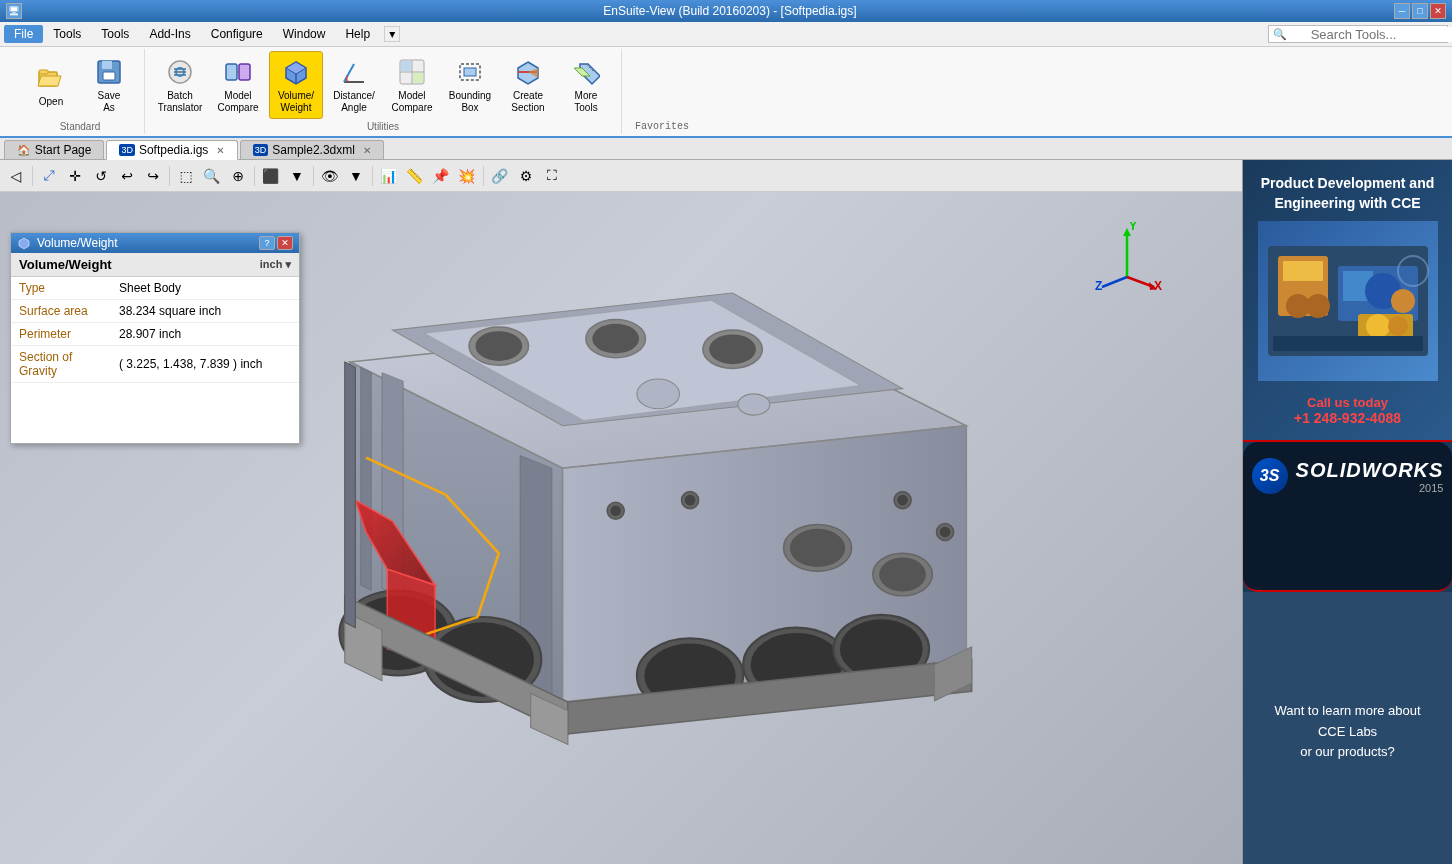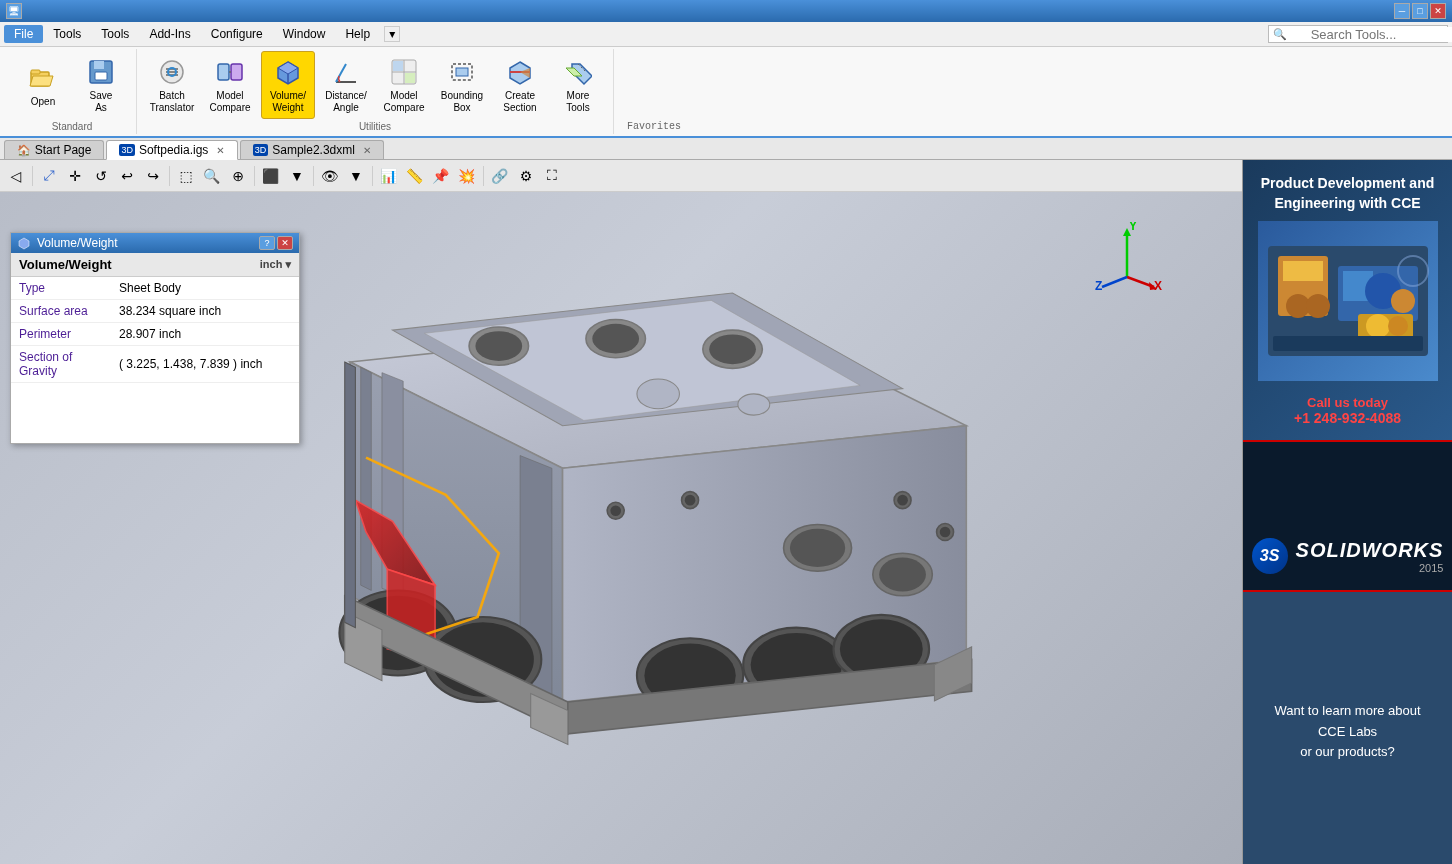--- a/index.html
+++ b/index.html
@@ -62,21 +62,21 @@
     
     .ribbon {
       background: #f8f8f8;
       border-bottom: 2px solid #4a90d9;
       display: flex;
       flex-direction: column;
     }
     .ribbon-content {
       display: flex;
       align-items: stretch;
-      padding: 2px 8px;
+      padding: 2px 16px;
       min-height: 80px;
     }
     .ribbon-group {
       display: flex;
       flex-direction: column;
       align-items: center;
       border-right: 1px solid #ddd;
       padding: 2px 8px;
     }
     .ribbon-group:last-child { border-right: none; }
@@ -222,21 +222,21 @@
       font-size: 13px;
       border-bottom: 1px solid #ccc;
     }
     .vw-unit { font-size: 11px; color: #444; }
     .vw-table { width: 100%; border-collapse: collapse; }
     .vw-table td {
       padding: 4px 8px;
       border-bottom: 1px solid #eee;
       font-size: 12px;
     }
-    .vw-table td:first-child { color: #4c1d95; width: 100px; }
+    .vw-table td:first-child { color: #a16207; width: 100px; }
     .vw-table td:last-child { font-weight: 500; }
     .vw-empty { height: 60px; }
 
     
     .axis-indicator {
       position: absolute;
       top: 30px;
       right: 80px;
     }
     .ad-panel {
@@ -308,20 +308,21 @@
       letter-spacing: 4px;
     }
   </style>
 </head>
 <body>
 
 <div class="title-bar">
   <div style="width:60px; display:flex; gap:2px;">
     <div class="title-btn">🖥</div>
   </div>
+  <div class="title-bar-text">EnSuite-View (Build 20160203) - [Softpedia.igs]</div>
   <div class="title-bar-controls">
     <div class="title-btn">─</div>
     <div class="title-btn">□</div>
     <div class="title-btn" style="background:#cc4444;">✕</div>
   </div>
 </div>
 
 <div class="menu-bar">
   <div class="menu-item active">File</div>
   <div class="menu-item">Tools</div>
@@ -686,21 +687,21 @@
           <circle cx="135" cy="100" r="10" fill="#cc8822"></circle>
 
           <circle cx="150" cy="45" r="15" fill="none" stroke="#88aadd" stroke-width="2" opacity="0.5"></circle>
           <rect x="10" y="110" width="150" height="15" rx="2" fill="#1a3a5c"></rect>
         </svg>
       </div>
       <div class="ad-call">Call us today</div>
       <div class="ad-phone">+1 248-932-4088</div>
     </div>
 
-    <div class="ad-mid" style="padding: 16px 8px; min-height: 150px; background: #0a1a2c; display:flex; flex-direction:column; align-items:center; justify-content:flex-end; gap:8px; border-bottom: 2px solid #c00;">
+    <div class="ad-mid" style="padding: 16px 8px; min-height: 150px; background: #0a1a2c; display:flex; flex-direction:column; align-items:center; justify-content:flex-start; gap:8px; border-bottom: 2px solid #c00; border-radius: 15px;">
       <div style="display:flex; align-items:center; gap:8px;">
         <div style="width:36px; height:36px; background:linear-gradient(135deg,#0055cc,#003388); border-radius:50%; display:flex; align-items:center; justify-content:center;">
           <span style="color:white; font-weight:bold; font-size:16px; font-style:italic;">3S</span>
         </div>
         <div>
           <div style="color:white; font-size:20px; font-weight:bold; font-style:italic; letter-spacing:1px;">SOLIDWORKS</div>
           <div style="color:#aaa; font-size:11px; text-align:right;">2015</div>
         </div>
       </div>
     </div>

